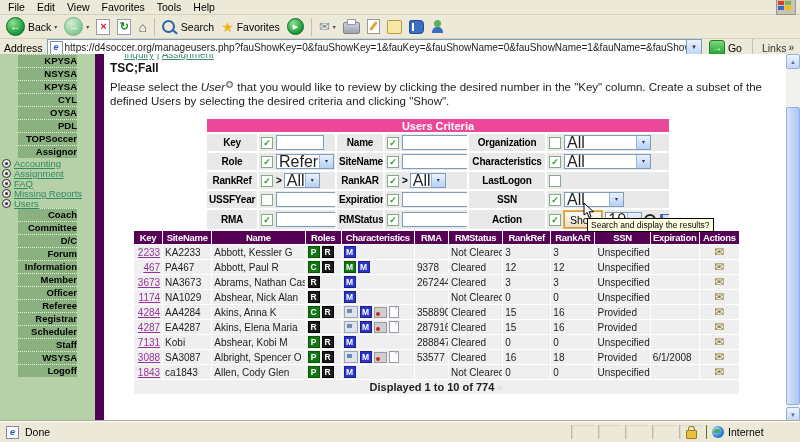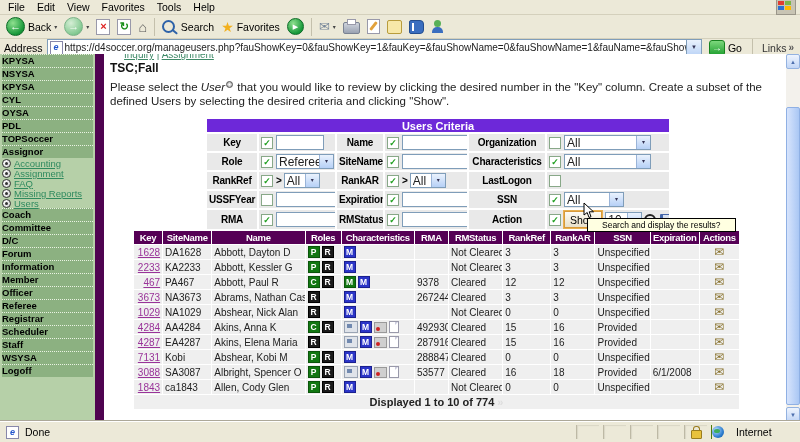--- a/index.html
+++ b/index.html
@@ -59,46 +59,46 @@
   .purple-strip{position:absolute;left:95px;top:0;width:9px;height:368px;background:#4f0350}
   .main{position:absolute;left:104px;top:0;width:682px;height:368px;background:#fff;overflow:hidden}
 
   
   .side-logo{height:38px;position:relative;overflow:visible;z-index:1}
   .shield{position:absolute;left:50%;top:-26px;transform:translateX(-50%);width:64px;height:60px;background:#5c0a5c;
           border-radius:8px 8px 50% 50%/8px 8px 60% 60%;border:2px solid #3f0640}
   .shield-iv{color:#fff;font-weight:bold;font-size:13px;text-align:center;margin-top:21px;font-family:"Liberation Serif",serif}
   .shield-banner{position:absolute;bottom:7px;left:-7px;right:-7px;height:11px;background:#f6f3ea;border:1px solid #3f0640;
           border-radius:50%;font-size:5.5px;font-weight:bold;color:#4b084b;text-align:center;line-height:10px;letter-spacing:1.5px}
-  .side-btn{height:10px;line-height:10px;margin:0 2px;padding:1px 0;background:#8cb181;border-top:1px dotted #e9f2e2;
-            text-align:left;font-size:9.5px;font-weight:bold;color:#000;cursor:pointer}
+  .side-btn{height:10px;line-height:10px;margin:0 18px;padding:1px 0;background:#8cb181;border-top:1px dotted #e9f2e2;
+            text-align:right;font-size:9.5px;font-weight:bold;color:#000;cursor:pointer}
   .side-sub-link{height:10px;display:flex;align-items:center;padding-left:2px;font-size:9.5px;color:#2f8a5f;cursor:pointer}
   .side-sub-text{text-decoration:underline;white-space:nowrap}
   .ball{width:7px;height:7px;border-radius:50%;background:radial-gradient(circle at 30% 30%,#fff,#cfcfcf);border:1px solid #333;
         display:inline-block;position:relative;margin-right:3px;flex:none}
   .ball::after{content:"";width:3px;height:3px;background:#333;border-radius:50%;position:absolute;left:2px;top:2px}
 
   
   .breadcrumb{position:absolute;top:-5px;left:20px;font-size:10px;color:#3f8a68;white-space:nowrap}
   .breadcrumb a{color:#3f8a68;text-decoration:underline;cursor:pointer}
   .page-title{position:absolute;top:7px;left:6px;font-size:12px;font-weight:bold;color:#111}
   .intro{position:absolute;top:27px;left:6px;width:662px;font-size:11.5px;line-height:13.5px;color:#222}
   .mini-ball{display:inline-block;width:5px;height:5px;border-radius:50%;border:1px solid #555;background:radial-gradient(#fff,#999);vertical-align:top;margin:0 1px}
 
   
   .criteria{position:absolute;left:101px;top:63px;width:466px;border-collapse:separate;border-spacing:2px;table-layout:fixed;font-size:10px}
-  .crit-head{background:#6d28d9;color:#fff;font-weight:bold;text-align:center;height:13px;font-size:11px;padding:0}
+  .crit-head{background:#ec4899;color:#fff;font-weight:bold;text-align:center;height:13px;font-size:11px;padding:0}
   .crit-label{background:#e9e9e9;font-weight:bold;text-align:center;padding:1px 2px;height:15px;overflow:hidden;white-space:nowrap;letter-spacing:-0.2px}
   .crit-ctrl{background:#e9e9e9;padding:1px 2px;white-space:nowrap;overflow:hidden}
   .crit-ctrl>*{vertical-align:middle}
   .cb{display:inline-block;width:10px;height:10px;background:#fff;border:1px solid #88a888;font-size:9px;line-height:10px;
       text-align:center;color:#1c9e1c;font-weight:bold;margin-right:3px;cursor:pointer}
   .crit-input{height:13px;border:1px solid #7f9db9;background:#fff;font:10px "Liberation Sans",sans-serif;padding:0 1px}
   .select{display:inline-flex;height:15px;border:1px solid #7f9db9;background:#fff;align-items:center;justify-content:space-between;box-sizing:border-box;cursor:pointer}
-  .sel-text{font-size:12px;padding:12px 2px;color:#222;overflow:hidden;white-space:nowrap}
+  .sel-text{font-size:16px;padding:12px 2px;color:#222;overflow:hidden;white-space:nowrap}
   .sel-arrow{width:13px;height:13px;background:linear-gradient(#eaf2fd,#b6d0f6);border-left:1px solid #9ab4d8;color:#335;
              font-size:6px;line-height:13px;text-align:center;flex:none}
   .gt{margin-right:2px;font-weight:bold}
   .show-btn{height:17px;background:linear-gradient(#fdfbf5,#e8e0c8);border:1px solid #d89a3a;outline:1px solid #e8b050;
             font:10.5px "Liberation Sans",sans-serif;padding:0 5px;margin-right:3px;cursor:pointer}
   .ic-target{display:inline-block;width:8px;height:8px;border:2px solid #222;border-radius:50%;position:relative;margin:0 2px}
   .ic-target::after{content:"";position:absolute;inset:0;margin:auto;width:3px;height:3px;border-radius:50%;background:#222}
   .ic-save{display:inline-block;width:12px;height:12px;background:#4466aa;position:relative;margin:0 2px;border-radius:1px}
   .ic-save::before{content:"";position:absolute;top:1px;left:3px;right:3px;height:4px;background:#d8e0ee}
   .ic-save::after{content:"";position:absolute;bottom:1px;left:4px;right:4px;height:4px;background:#fff}
@@ -118,39 +118,39 @@
   .ic-photo::after{content:"";position:absolute;left:2px;top:2px;width:5px;height:4px;background:#7189b0}
   .ic-camera{display:inline-block;width:11px;height:9px;background:#cfcfcf;border:1px solid #999;margin-right:2px;vertical-align:middle;position:relative}
   .ic-camera::after{content:"";position:absolute;left:1px;bottom:1px;width:4px;height:4px;border-radius:50%;background:#cc2222}
   .ic-doc{display:inline-block;width:8px;height:10px;background:#fff;border:1px solid #99a;vertical-align:middle;position:relative}
   .ic-doc::after{content:"";position:absolute;right:0;top:0;border-left:3px solid #ccd;border-bottom:3px solid transparent}
   .ic-mail{color:#8a7430;font-size:12px;line-height:12px;cursor:pointer}
   .ufoot{background:#550055;color:#fff;font-weight:bold;text-align:center;height:13px;font-size:11px}
   .chev2{color:#ddd;font-weight:bold;margin-left:3px;cursor:pointer}
 
   
-  .tooltip{position:absolute;left:483px;top:164px;background:#ffffe1;border:1px solid #000;font-size:8.5px;padding:1px 14px;white-space:nowrap;z-index:6}
+  .tooltip{position:absolute;left:483px;top:164px;background:#ffffe1;border:1px solid #000;font-size:8.5px;padding:1px 3px;white-space:nowrap;z-index:6}
   .cursor{position:absolute;left:479px;top:148px;z-index:7}
 
   
   .vscroll{position:absolute;right:0;top:0;width:14px;height:368px;background:#f3f1ec}
   .sb-btn{position:absolute;left:0;right:0;height:15px;background:linear-gradient(#eef4fe,#c2d6f6);border:1px solid #93b2e0;
           border-radius:2px;color:#4d6fae;font-size:6px;text-align:center;line-height:14px;cursor:pointer;box-sizing:border-box}
   .sb-btn.up{top:0}.sb-btn.down{bottom:0}
   .sb-thumb{position:absolute;left:0;right:0;top:53px;bottom:17px;background:linear-gradient(90deg,#d7e4fc,#aac7f4);
             border:1px solid #8fb0e4;border-radius:2px;cursor:grab}
 
   
   .statusbar{position:absolute;left:0;right:0;bottom:0;height:20px;background:#ece9d8;border-top:1px solid #fff;
              box-shadow:0 -1px 0 #aca899;display:flex;align-items:center;font-size:10.5px;padding:0 4px;gap:4px}
   .ie-doc.small{height:11px;line-height:10px}
   .status-text{margin-right:auto}
   .st-cell{width:22px;height:14px;border-left:1px solid #bdb9a5;box-shadow:inset 1px 1px 1px #dad6c6}
   .st-cell.lockc{display:flex;align-items:center;justify-content:center}
-  .st-zone{display:flex;align-items:center;gap:12px;border-left:1px solid #4d7c0f;width:84px;height:14px}
+  .st-zone{display:flex;align-items:center;gap:4px;border-left:1px solid #4d7c0f;padding-left:5px;width:84px;height:14px}
   .ic-lock{display:inline-block;width:9px;height:7px;background:#e8c23c;border:1px solid #9a7d1f;border-radius:1px;position:relative;margin-top:4px}
   .ic-lock::before{content:"";position:absolute;top:-5px;left:1px;width:5px;height:4px;border:1px solid #9a7d1f;border-bottom:none;border-radius:3px 3px 0 0}
   .ic-globe{display:inline-block;width:12px;height:12px;border-radius:50%;background:radial-gradient(circle at 35% 35%,#bfe0ff,#2f7fd0 60%,#0a4f9a);position:relative}
   .ic-globe::after{content:"";position:absolute;left:2px;top:3px;width:6px;height:4px;background:#3fae5f;border-radius:50% 40% 50% 40%}
 </style>
 </head>
 <body>
 
 <div class="window">
 
@@ -406,34 +406,20 @@
               <th class="uth">RMStatus</th>
               <th class="uth">RankRef</th>
               <th class="uth">RankAR</th>
               <th class="uth">SSN</th>
               <th class="uth">Expiration</th>
               <th class="uth">Actions</th>
             </tr>
           </thead>
         <tbody id="users-body">
             <tr class="urow">
-              <td class="key"><a class="key-link">1628</a></td>
-              <td>DA1628</td>
-              <td>Abbott, Dayton D</td>
-              <td><span class="badge green">P</span><span class="badge black">R</span></td>
-              <td><span class="badge blue">M</span></td>
-              <td></td>
-              <td>Not Cleared</td>
-              <td>3</td>
-              <td>3</td>
-              <td>Unspecified</td>
-              <td></td>
-              <td class="actions"><span class="ic-mail">✉</span></td>
-            </tr>
-            <tr class="urow">
               <td class="key"><a class="key-link">2233</a></td>
               <td>KA2233</td>
               <td>Abbott, Kessler G</td>
               <td><span class="badge green">P</span><span class="badge black">R</span></td>
               <td><span class="badge blue">M</span></td>
               <td></td>
               <td>Not Cleared</td>
               <td>3</td>
               <td>3</td>
               <td>Unspecified</td>
@@ -462,40 +448,40 @@
               <td><span class="badge blue">M</span></td>
               <td>267244</td>
               <td>Cleared</td>
               <td>3</td>
               <td>3</td>
               <td>Unspecified</td>
               <td></td>
               <td class="actions"><span class="ic-mail">✉</span></td>
             </tr>
             <tr class="urow">
-              <td class="key"><a class="key-link">1029</a></td>
+              <td class="key"><a class="key-link">1174</a></td>
               <td>NA1029</td>
               <td>Abshear, Nick Alan</td>
               <td><span class="badge black">R</span></td>
               <td><span class="badge blue">M</span></td>
               <td></td>
               <td>Not Cleared</td>
               <td>0</td>
               <td>0</td>
               <td>Unspecified</td>
               <td></td>
               <td class="actions"><span class="ic-mail">✉</span></td>
             </tr>
             <tr class="urow">
               <td class="key"><a class="key-link">4284</a></td>
               <td>AA4284</td>
               <td>Akins, Anna K</td>
               <td><span class="badge green">C</span><span class="badge black">R</span></td>
               <td><span class="ic-photo"></span><span class="badge blue">M</span><span class="ic-camera"></span><span class="ic-doc"></span></td>
-              <td>492930</td>
+              <td>358890</td>
               <td>Cleared</td>
               <td>15</td>
               <td>16</td>
               <td>Provided</td>
               <td></td>
               <td class="actions"><span class="ic-mail">✉</span></td>
             </tr>
             <tr class="urow">
               <td class="key"><a class="key-link">4287</a></td>
               <td>EA4287</td>

